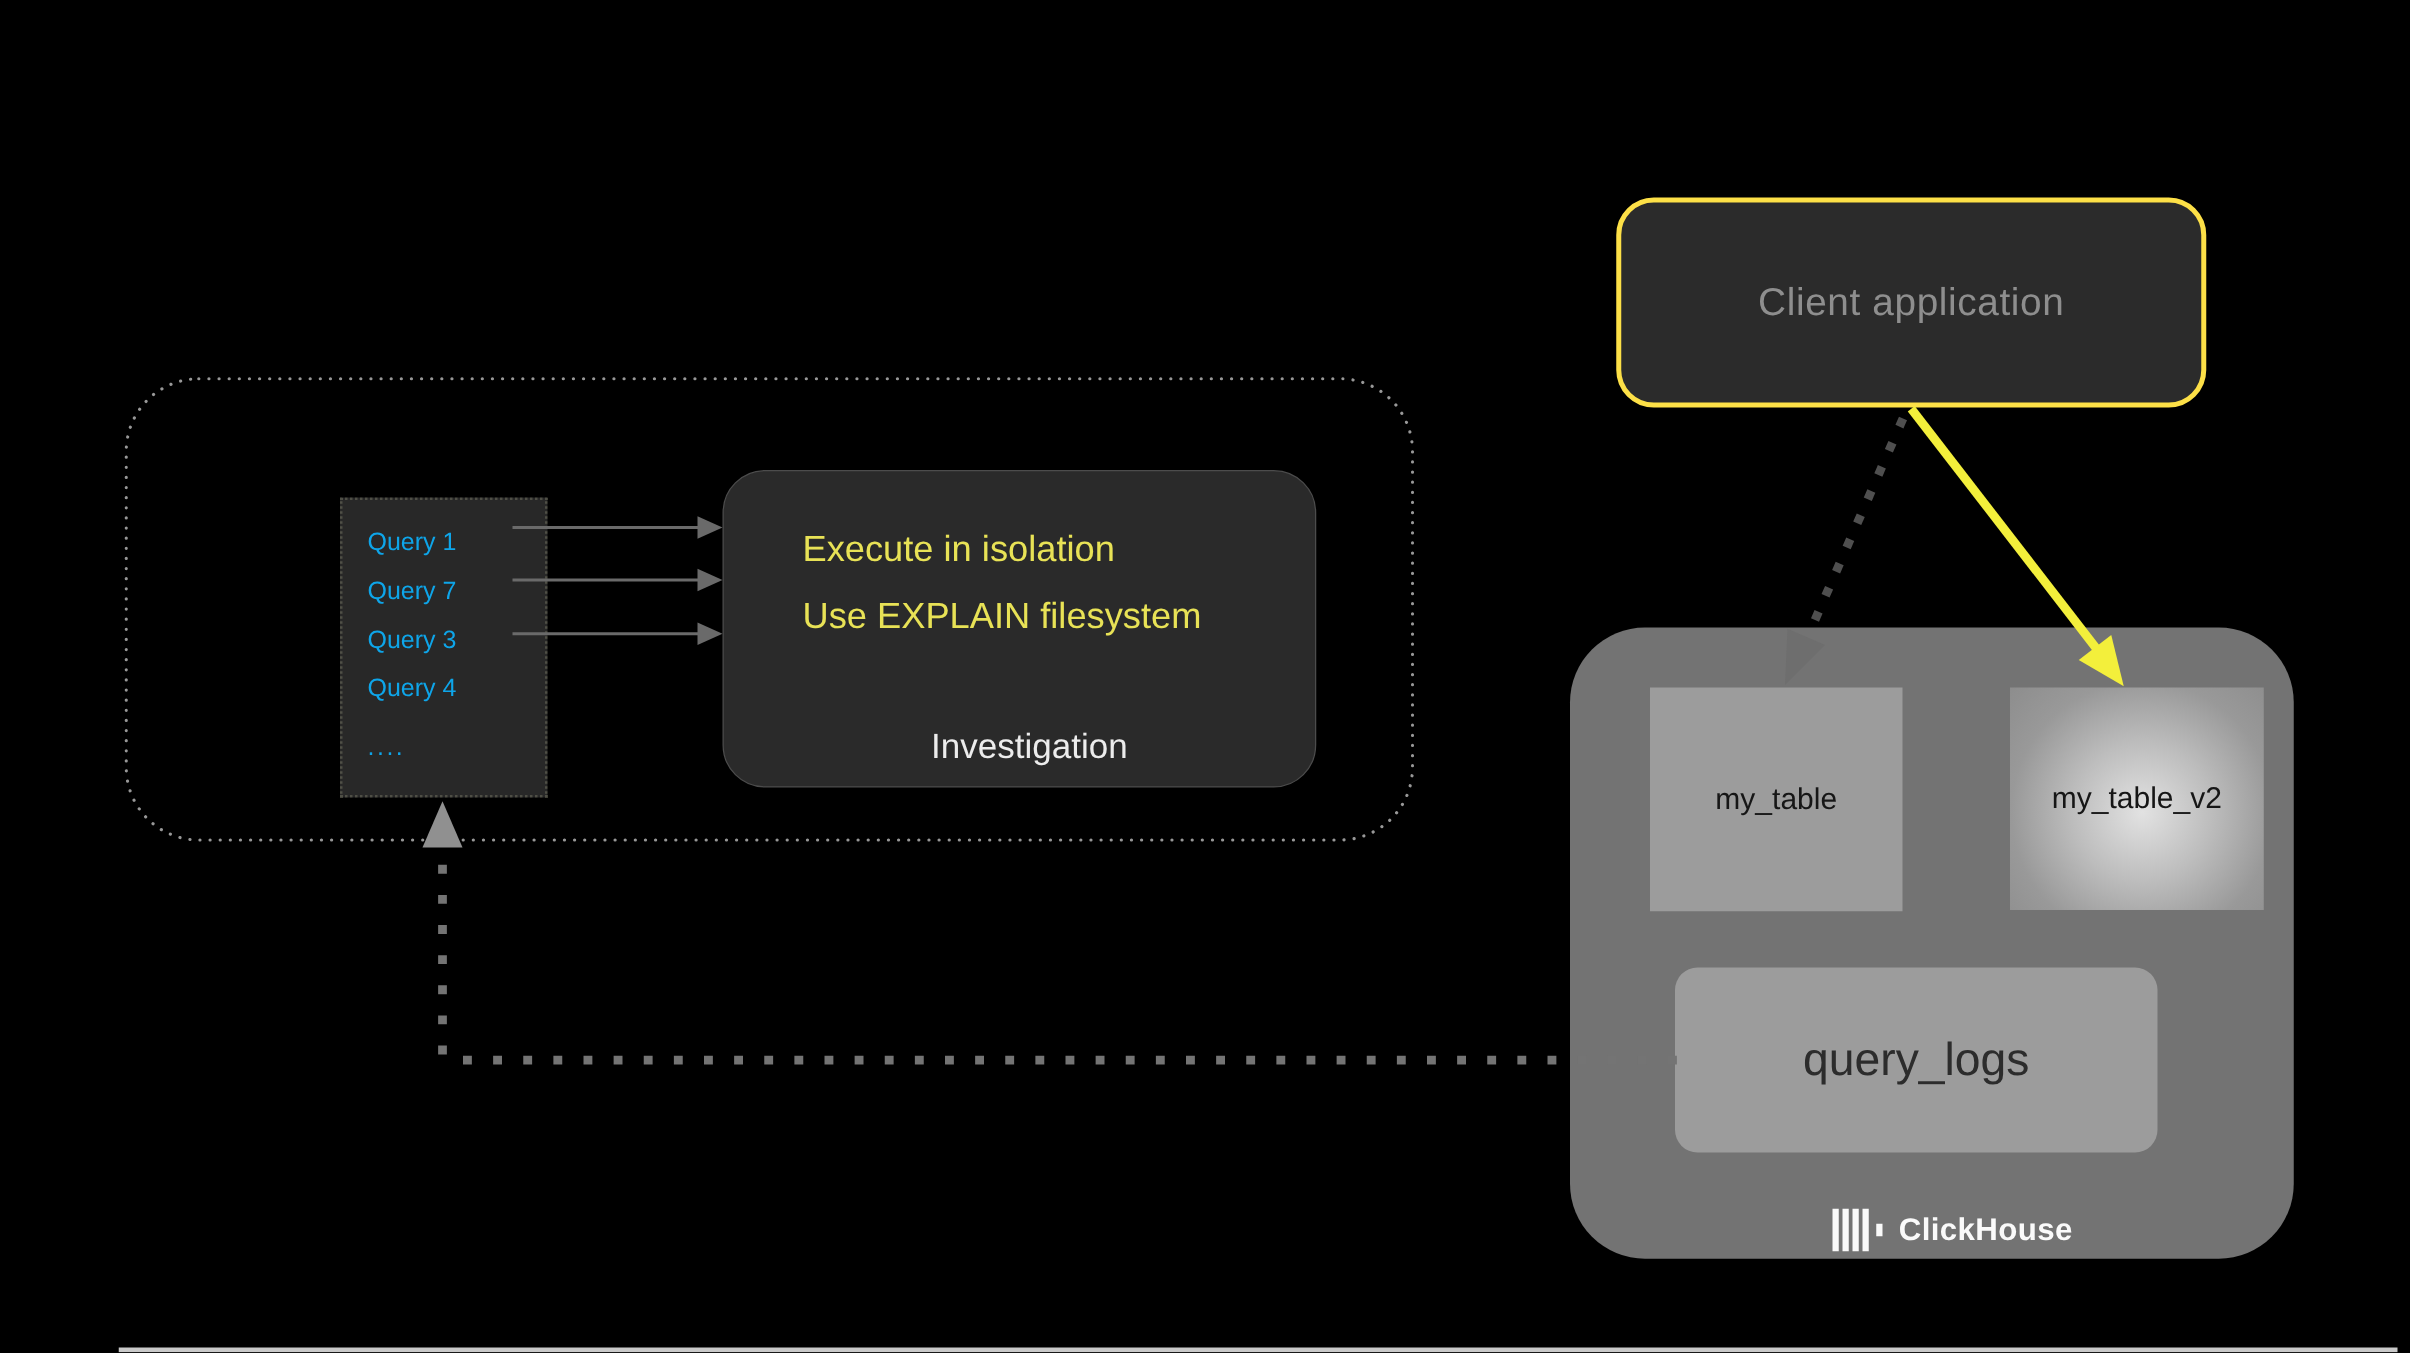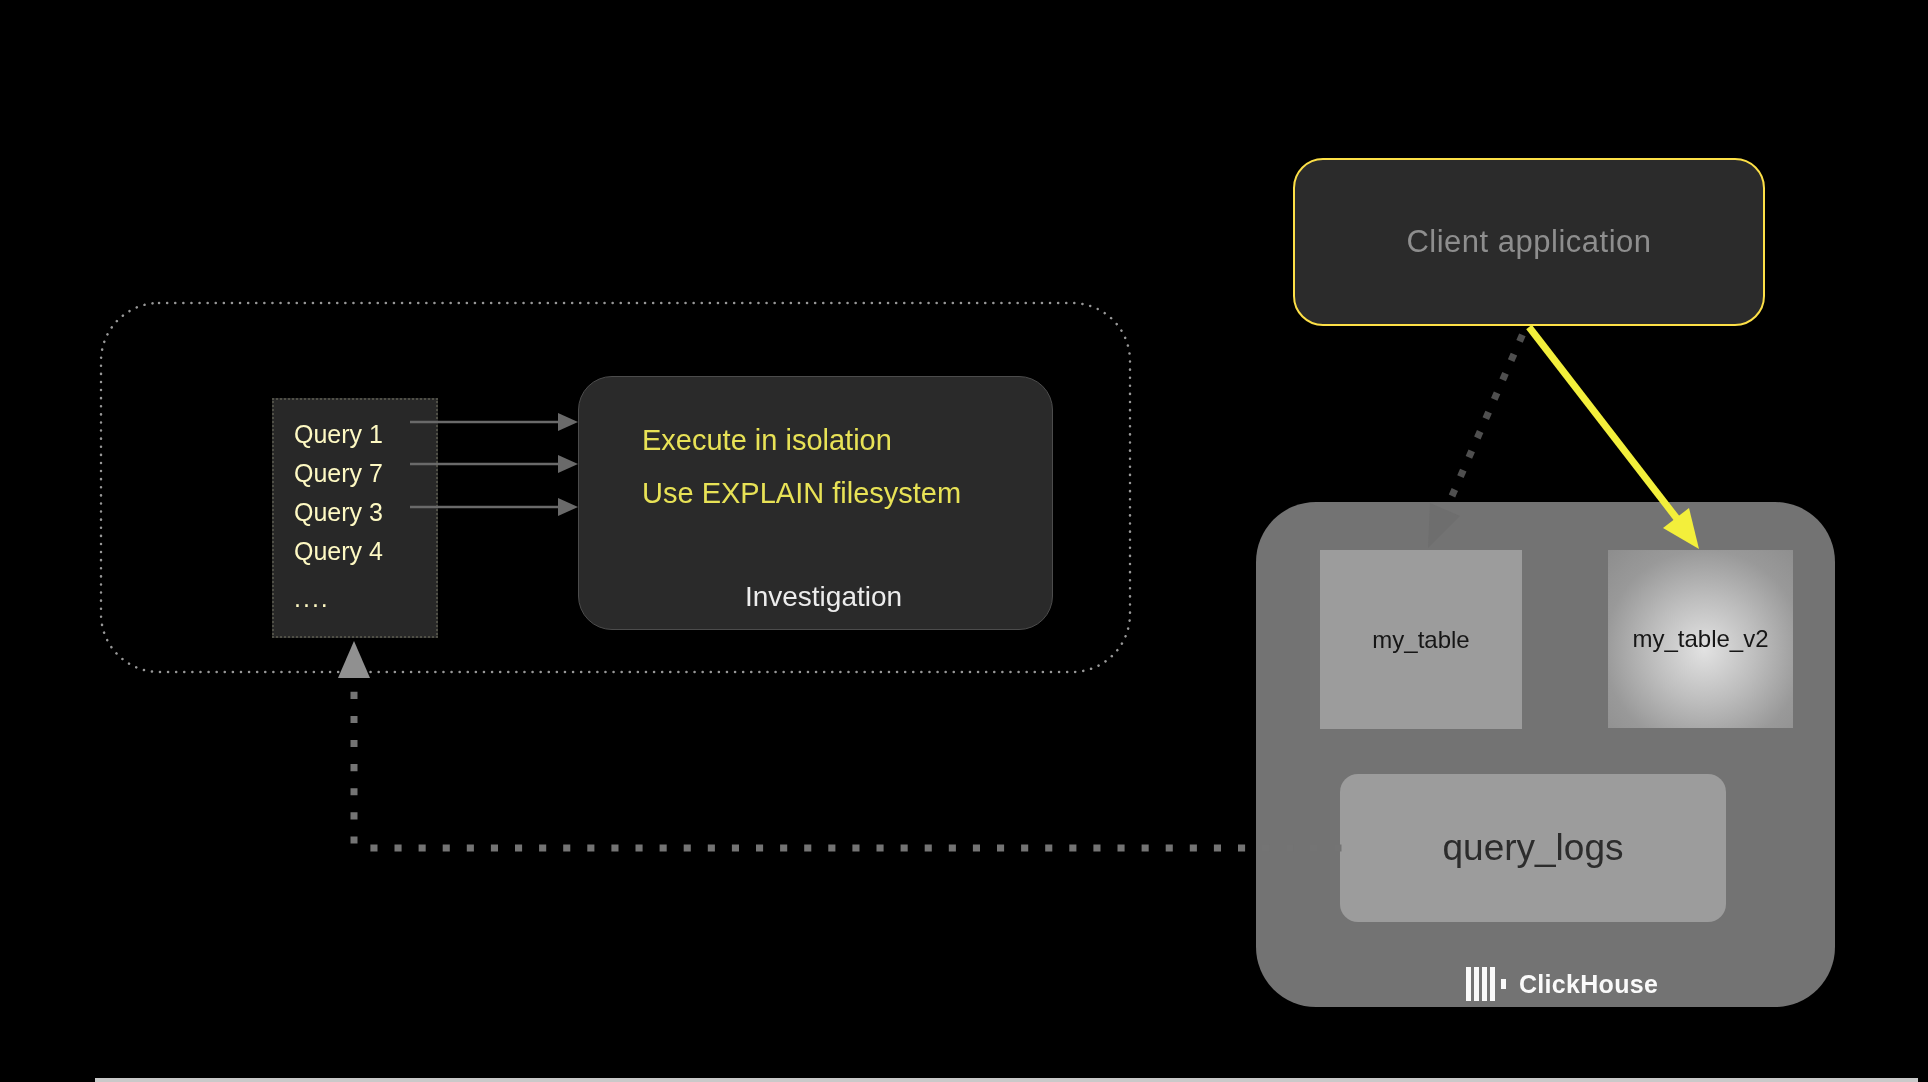--- a/index.html
+++ b/index.html
@@ -5,38 +5,38 @@
   html,body{margin:0;padding:0;background:#000;}
   .canvas{
     position:relative;width:1928px;height:1082px;background:#000;overflow:hidden;
     font-family:"Liberation Sans", sans-serif;
   }
   .abs{position:absolute;box-sizing:border-box;}
 
   
   .client-box{
     left:1293px;top:158px;width:472px;height:168px;
-    background:#2b2b2b;border:2px solid #fde047;border-radius:30px;
+    background:#2b2b2b;border:4px solid #fde047;border-radius:30px;
     display:flex;align-items:center;justify-content:center;
     color:#8e8e8e;font-size:31px;letter-spacing:.5px;
   }
 
   
   .ch-container{
     left:1256px;top:502px;width:579px;height:505px;
     background:#737373;border-radius:60px;
   }
   .table-box{
     top:48px;width:202px;height:179px;background:#9c9c9c;
     display:flex;align-items:center;justify-content:center;
     color:#161616;font-size:24px;
   }
   .table-1{left:64px;}
   .table-2{
-    left:352px;width:185px;height:178px;top:48px;
+    left:352px;width:203px;height:178px;top:48px;
     background:radial-gradient(circle at 52% 56%, #e2e2e2 0%, #bdbdbd 38%, #999999 72%, #8d8d8d 100%);
   }
   .logs-box{
     left:84px;top:272px;width:386px;height:148px;
     background:#9c9c9c;border-radius:18px;
     display:flex;align-items:center;justify-content:center;
     color:#2c2c2c;font-size:37px;
   }
   .brand{
     left:210px;top:462px;height:40px;display:flex;align-items:center;gap:13px;
@@ -45,21 +45,21 @@
   .brand-logo .bar{width:4.5px;height:34px;background:#fafafa;}
   .brand-logo .dotbar{width:5px;height:10px;background:#fafafa;margin-left:3px;}
   .brand-name{color:#fafafa;font-size:25px;font-weight:600;letter-spacing:.3px;}
 
   
   .query-box{
     left:272px;top:398px;width:166px;height:240px;
     background:#282828;border:2px dotted rgba(170,170,140,.30);
     padding:15px 0 0 20px;
   }
-  .query-row{height:39px;line-height:39px;font-size:25px;color:#fef9c3;}
+  .query-row{height:39px;line-height:39px;font-size:20px;color:#0ea5e9;}
   .query-row.dots{margin-top:8px;letter-spacing:2px;}
 
   .inv-box{
     left:578px;top:376px;width:475px;height:254px;
     background:#2a2a2a;border:1.5px solid #4c4c4c;border-radius:34px;padding-left:27px;
   }
   .inv-tips{padding:45px 0 0 36px;font-size:29px;line-height:37px;color:#e8e256;}
   .tip-gap{margin-top:16px;}
   .inv-label{
     position:absolute;left:16px;right:0;bottom:16px;text-align:center;

